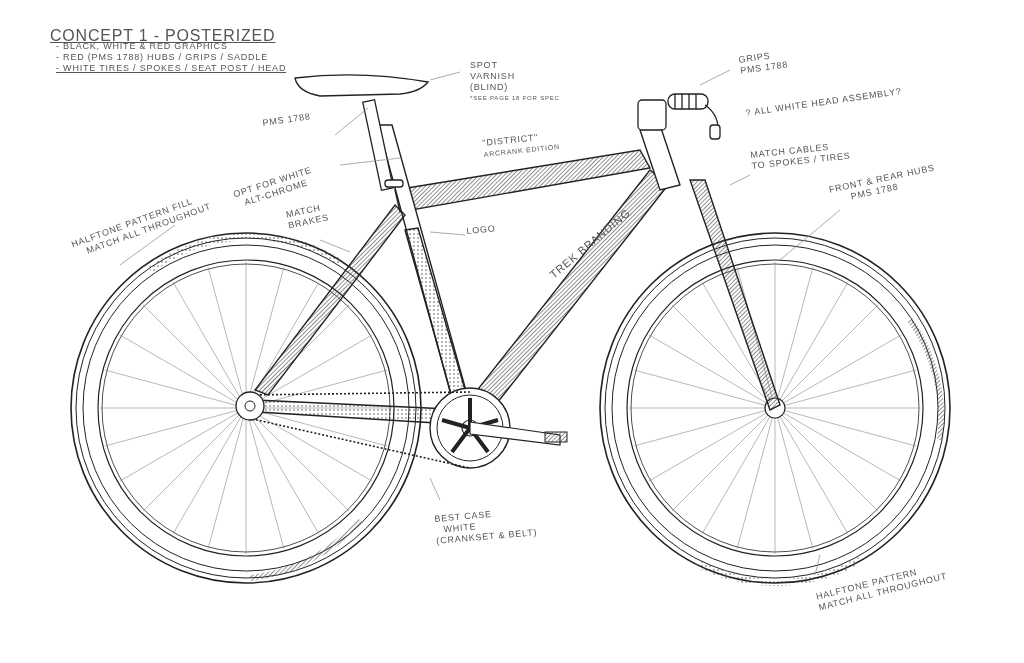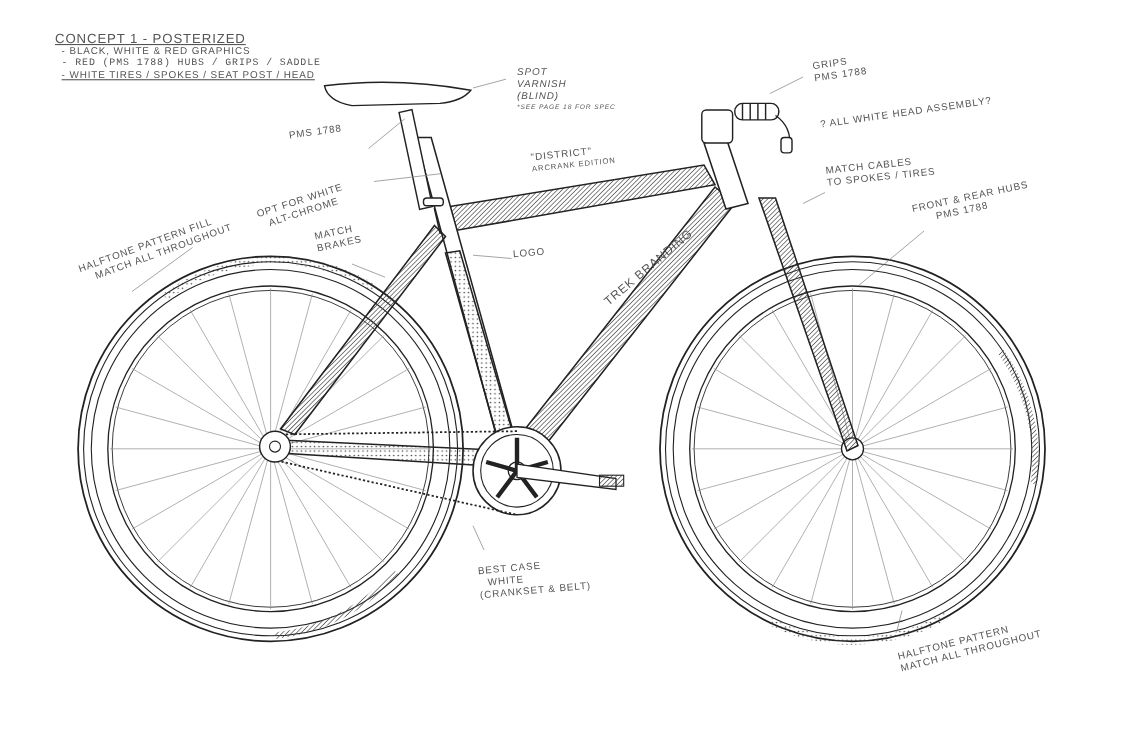--- a/index.html
+++ b/index.html
@@ -3,21 +3,21 @@
 <meta charset="utf-8">
 <style>
   html, body { margin:0; padding:0; background:#ffffff; }
   body { width:1024px; height:663px; position:relative; overflow:hidden;
          font-family:"DejaVu Sans", sans-serif; }
   #canvas { position:absolute; left:0; top:0; width:1024px; height:663px; }
   .note { position:absolute; color:#555; font-family:"Liberation Sans", sans-serif;
           font-size:9px; letter-spacing:0.8px; text-transform:uppercase; line-height:11px;
           white-space:nowrap; transform-origin:left top; }
   .note .ln { display:block; }
-  .title { font-size:12px; text-decoration:underline; }
+  .title { font-size:16px; text-decoration:underline; }
 </style>
 </head>
 <body>
 
 <svg id="canvas" viewBox="0 0 1024 663" xmlns="http://www.w3.org/2000/svg">
   <defs>
     <pattern id="dots" width="4" height="4" patternUnits="userSpaceOnUse">
       <circle cx="2" cy="2" r="0.7" fill="#333"></circle>
     </pattern>
     <pattern id="hatch" width="3" height="3" patternUnits="userSpaceOnUse" patternTransform="rotate(45)">
@@ -157,25 +157,25 @@
     <path d="M 465 235 L 430 232"></path>
     <path d="M 440 500 L 430 478"></path>
     <path d="M 815 575 L 820 555"></path>
     <path d="M 840 210 L 780 260"></path>
   </g>
 </svg>
 
 <div class="note" style="left:50px; top:30px;">
   <span class="ln title">Concept 1 - Posterized</span>
   <span class="ln" style="padding-left:6px;">- Black, White &amp; Red Graphics</span>
-  <span class="ln" style="padding-left:6px;font-family:Liberation Mono, monospace;">- Red (PMS 1788) Hubs / Grips / Saddle</span>
+  <span class="ln" style="padding-left:6px;">- Red (PMS 1788) Hubs / Grips / Saddle</span>
   <span class="ln" style="padding-left:6px;text-decoration:underline;">- White Tires / Spokes / Seat Post / Head</span>
 </div>
 
-<div class="note" style="left:470px; top:60px;font-style:italic;">
+<div class="note" style="left:470px; top:60px;">
   <span class="ln">Spot</span>
   <span class="ln">Varnish</span>
   <span class="ln">(Blind)</span>
   <span class="ln" style="font-size:6px;">*See page 18 for spec</span>
 </div>
 
 <div class="note" style="left:738px; top:55px; transform:rotate(-8deg);">
   <span class="ln">Grips</span>
   <span class="ln">PMS 1788</span>
 </div>

